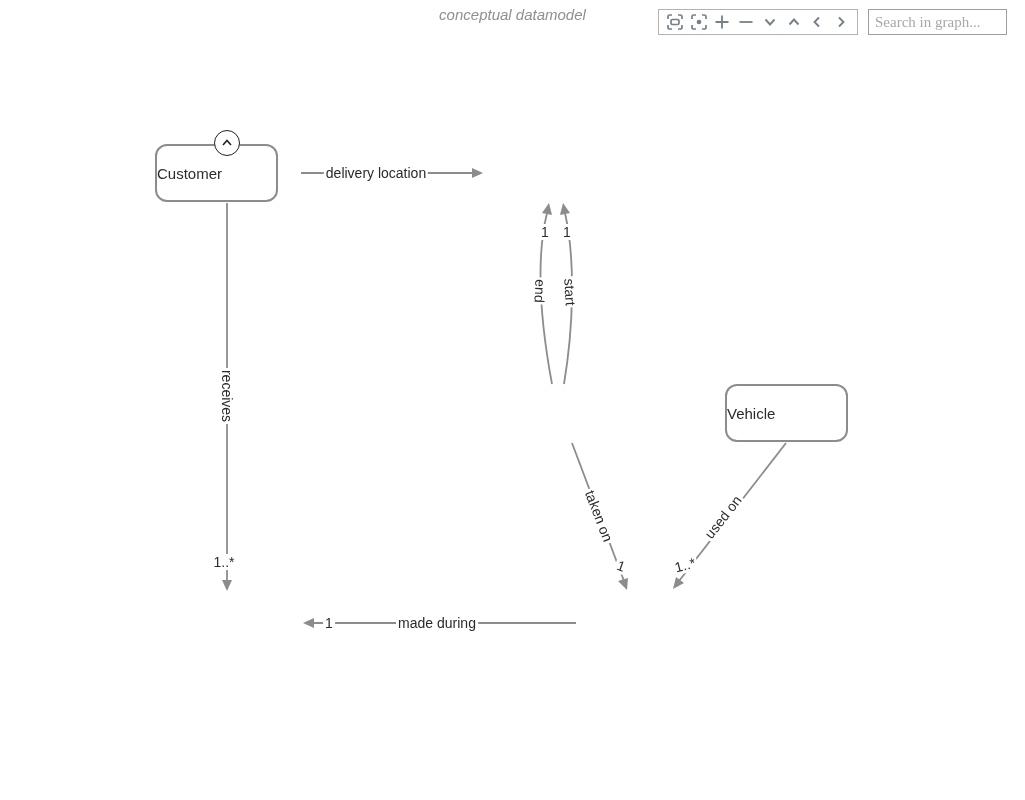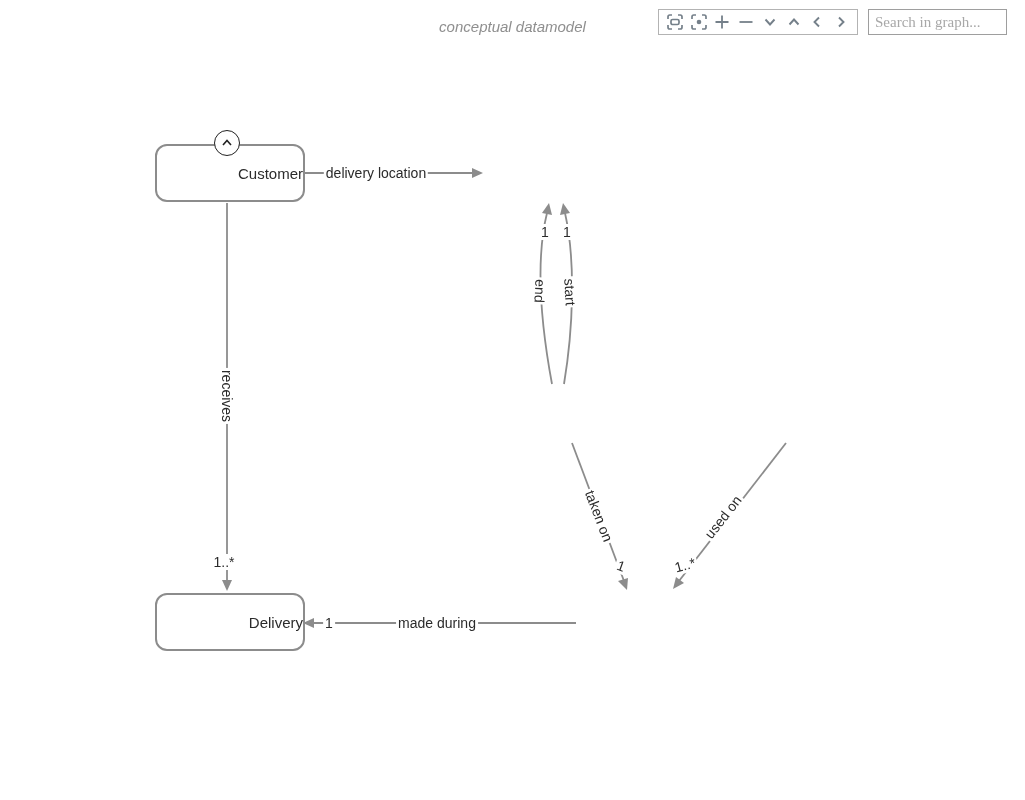--- a/index.html
+++ b/index.html
@@ -1,41 +1,41 @@
 <!DOCTYPE html>
 <html><head>
 <meta charset="utf-8">
 <style>
   html,body{margin:0;padding:0;background:#fff;}
   .app{position:relative;width:1025px;height:800px;background:#fff;overflow:hidden;
        font-family:"Liberation Sans",sans-serif;}
 
   
   .diagram-title{position:absolute;top:6px;left:50%;transform:translateX(-50%);
-    font-size:15px;font-style:italic;color:#8f8f8f;white-space:nowrap;z-index:5;margin-top:12px;}
+    font-size:15px;font-style:italic;color:#8f8f8f;white-space:nowrap;z-index:5;}
 
   .toolbar{position:absolute;left:658px;top:9px;width:200px;height:26px;
     box-sizing:border-box;border:1px solid #b3b3b3;background:#fff;
     display:flex;align-items:center;justify-content:space-between;padding:0 5px;z-index:5;}
   .tbtn{width:22px;height:22px;display:flex;align-items:center;justify-content:center;
     cursor:pointer;background:transparent;border:none;padding:0;}
   .tbtn svg{display:block;}
 
   .search-box{position:absolute;left:868px;top:9px;width:139px;height:26px;box-sizing:border-box;
     border:1px solid #9e9e9e;background:#fff;font-family:Liberation Serif, serif;
     font-size:15px;color:#444;padding:0 6px;z-index:5;outline:none;}
   .search-box::placeholder{color:#a8a8a8;opacity:1;}
 
   
   .canvas{position:absolute;inset:0;z-index:1;}
   svg.edge-layer{position:absolute;left:0;top:0;z-index:1;}
 
-  .node{position:absolute;width:150px;height:58px;box-sizing:border-box;
+  .node{position:absolute;width:123px;height:58px;box-sizing:border-box;
     border:2px solid #8c8c8c;border-radius:12px;background:#fff;
-    display:flex;align-items:center;justify-content:flex-end;z-index:3;}
+    display:flex;align-items:center;justify-content:flex-start;z-index:3;}
   .node span{font-size:15px;color:#2b2b2b;}
 
   .collapse-btn{position:absolute;left:214px;top:130px;width:26px;height:26px;box-sizing:border-box;
     border:1.6px solid #222;border-radius:50%;background:#fff;z-index:4;
     display:flex;align-items:center;justify-content:center;cursor:pointer;padding:0;}
 
   .elabel,.card{position:absolute;z-index:2;background:#fff;padding:0 2px;white-space:nowrap;
     font-size:14px;color:#2b2b2b;transform:translate(-50%,-50%) rotate(var(--r,0deg));}
 </style>
 </head>
@@ -132,22 +132,22 @@
     <span class="card" style="left:224px;top:562px">1..*</span>
     <span class="card" style="left:545px;top:232px">1</span>
     <span class="card" style="left:567px;top:232px">1</span>
     <span class="card" style="left:621px;top:566px;--r:20deg">1</span>
     <span class="card" style="left:685px;top:565px;--r:-15deg">1..*</span>
     <span class="card" style="left:329px;top:623px">1</span>
 
     <div class="node" style="left:155px;top:144px">
       <span>Customer</span>
     </div>
-    <div class="node" style="left:155px;top:593px">
-      <span>Delivery</span>
+    <div class="node" style="left:725px;top:384px">
+      <span>Vehicle</span>
     </div>
 
     <button class="collapse-btn">
       <svg width="14" height="14" viewBox="0 0 14 14" fill="none" stroke="#222" stroke-width="1.6">
         <path d="M3 9 L7 4.5 L11 9"></path>
       </svg>
     </button>
 
   </div>
 </div>

